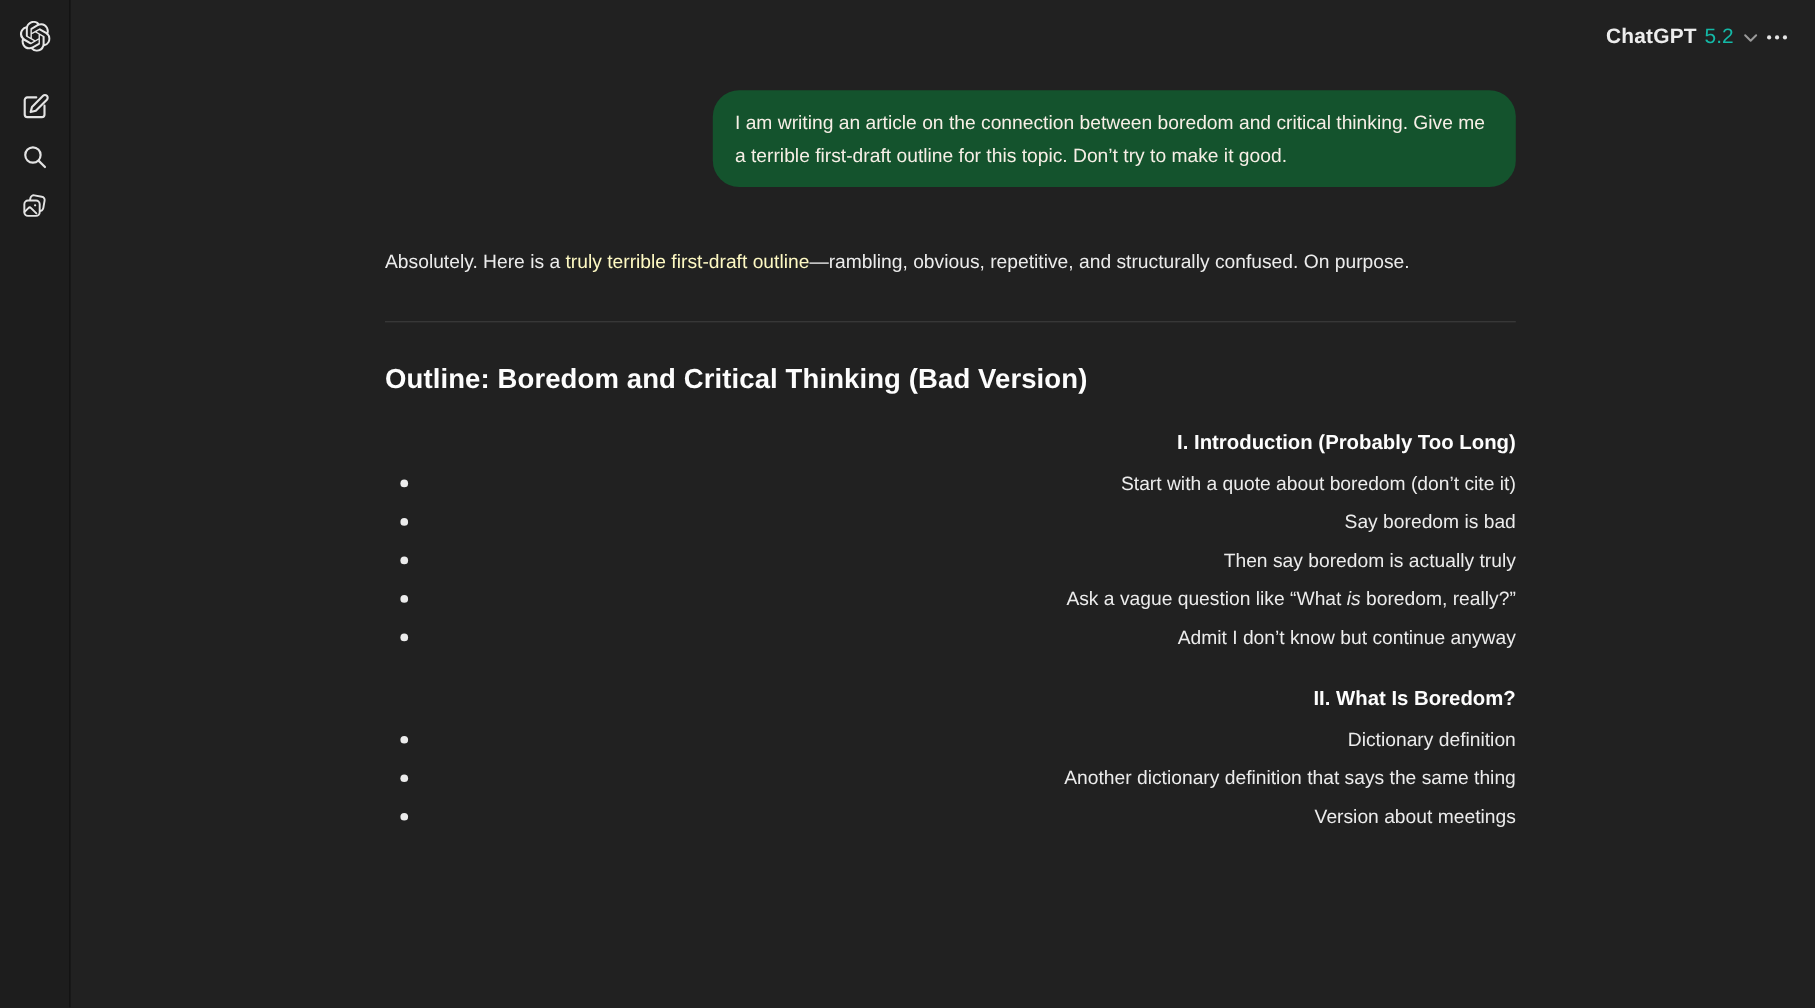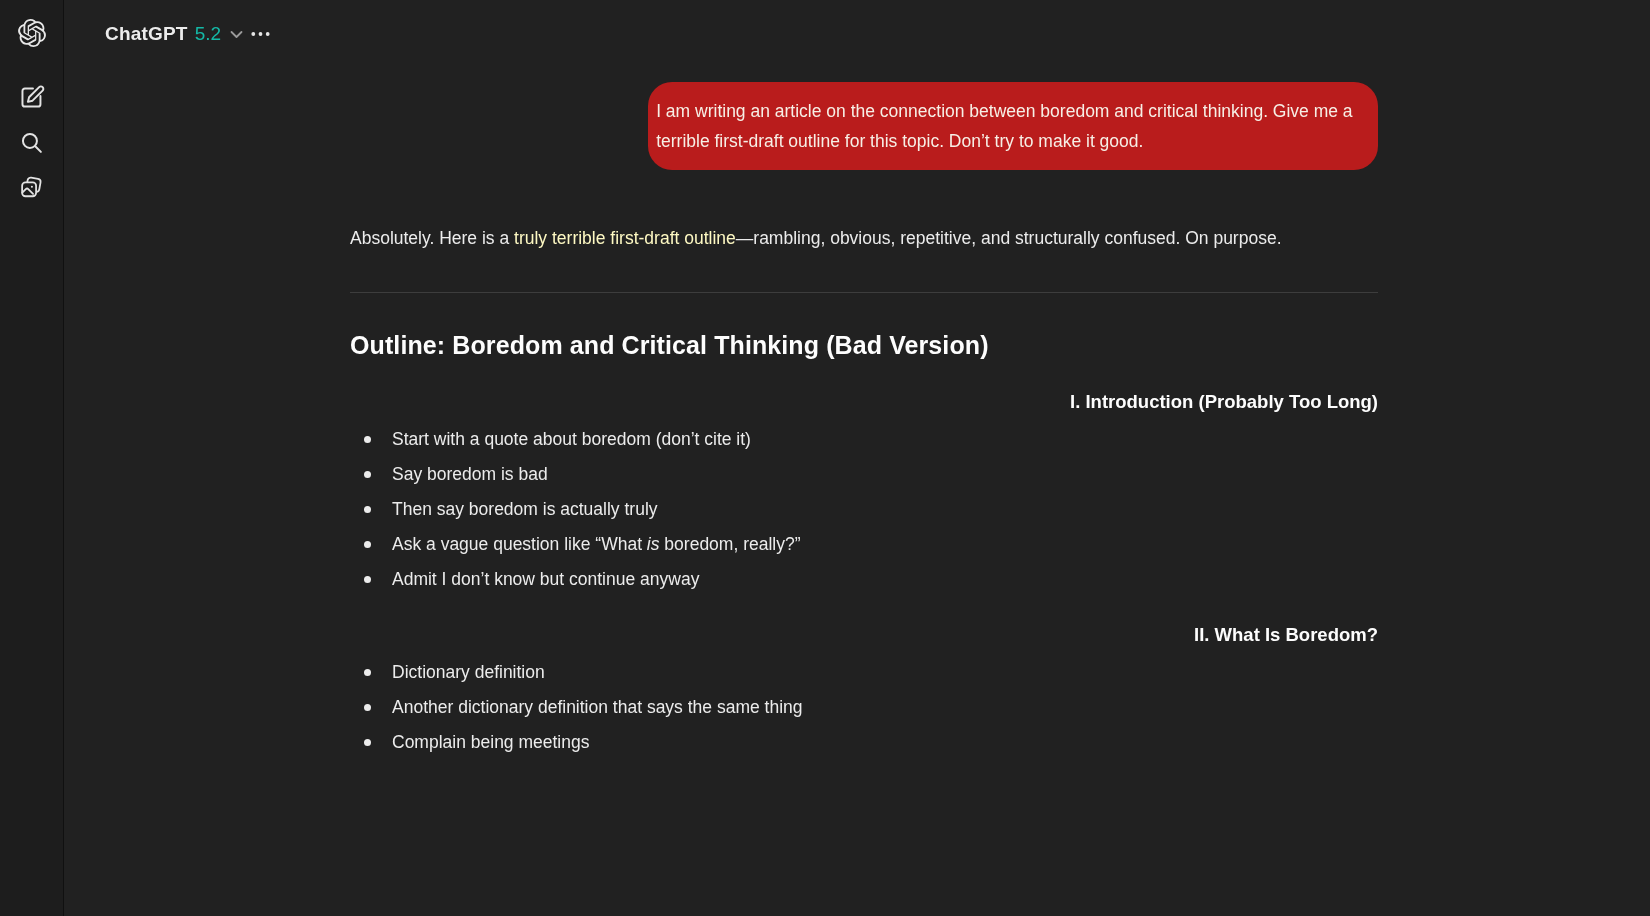--- a/index.html
+++ b/index.html
@@ -22,55 +22,55 @@
   .logo-btn{width:30px;height:30px;display:flex;align-items:center;justify-content:center;}
   .rail-nav{display:flex;flex-direction:column;align-items:center;margin-top:31px;}
   .rail-btn{width:36px;height:36px;margin-bottom:9px;border-radius:9px;
     display:flex;align-items:center;justify-content:center;}
   .rail-btn svg{display:block;}
 
   
   .main{flex:1;position:relative;height:100%;}
   .topbar{
     position:absolute;top:0;left:0;right:0;height:56px;
-    display:flex;align-items:center;justify-content:flex-start;
+    display:flex;align-items:center;justify-content:flex-end;
     padding:12px 18px 0 41px;box-sizing:border-box;z-index:5;
   }
   .model-picker{display:flex;align-items:baseline;gap:7px;font-size:19px;}
   .model-name{font-weight:700;color:#ececec;letter-spacing:.2px;}
   .model-version{color:#14b8a6;font-weight:400;}
   .model-picker .chev{align-self:center;margin-left:2px;}
   .options-btn{width:34px;height:34px;display:flex;align-items:center;justify-content:center;border-radius:8px;}
 
   
   .column{width:1028px;margin-left:286px;box-sizing:border-box;}
   .user-row{display:flex;justify-content:flex-end;margin-top:82px;}
   .user-bubble{
     max-width:71%;
-    background:#b91c1c;color:#f7efe6;
+    background:#14532d;color:#f7efe6;
     font-size:17.5px;line-height:30px;
-    padding:14px 8px;border-radius:24px;
+    padding:14px 20px;border-radius:24px;
     box-sizing:border-box;
   }
 
   .assistant{margin-top:53px;font-size:17.5px;line-height:31px;color:#ececec;}
   .assistant p{margin:0;max-width:975px;}
   .assistant strong{font-weight:400;color:#fef9c3;}
   .assistant hr{border:none;border-top:1.5px solid #3d3d3d;margin:38px 0 0;}
   .assistant h2{
     font-size:25px;line-height:29px;font-weight:700;color:#fdfdfd;
     margin:38px 0 0;letter-spacing:.1px;
   }
   .assistant h3{
     font-size:18.5px;line-height:27px;font-weight:700;color:#fdfdfd;
     margin:28px 0 0;
     text-align:right;
   }
   .assistant h3.second{margin-top:26px;}
-  .assistant ul{list-style:none;margin:9px 0 0;padding:0;}
+  .assistant ul{list-style:none;margin:9px 0 0;padding:0;text-align:right;}
   .assistant li{position:relative;padding-left:42px;margin-bottom:4px;}
   .assistant li::before{
     content:"";position:absolute;left:14px;top:12px;
     width:7px;height:7px;border-radius:50%;background:#ececec;
   }
   .assistant li em{font-style:italic;}
 </style>
 </head>
 <body>
 
@@ -142,18 +142,18 @@
         <li><span>Say boredom is bad</span><em></em><span></span></li>
         <li><span>Then say boredom is actually truly</span><em></em><span></span></li>
         <li><span>Ask a vague question like “What </span><em>is</em><span> boredom, really?”</span></li>
         <li><span>Admit I don’t know but continue anyway</span><em></em><span></span></li>
       </ul>
 
       <h3 class="second">II. What Is Boredom?</h3>
       <ul>
         <li><span>Dictionary definition</span><em></em><span></span></li>
         <li><span>Another dictionary definition that says the same thing</span><em></em><span></span></li>
-        <li><span>Complain being meetings</span><em></em><span></span></li>
+        <li><span>Version about meetings</span><em></em><span></span></li>
       </ul>
     </div>
 
   </div>
 </div>
 
 </body></html>

